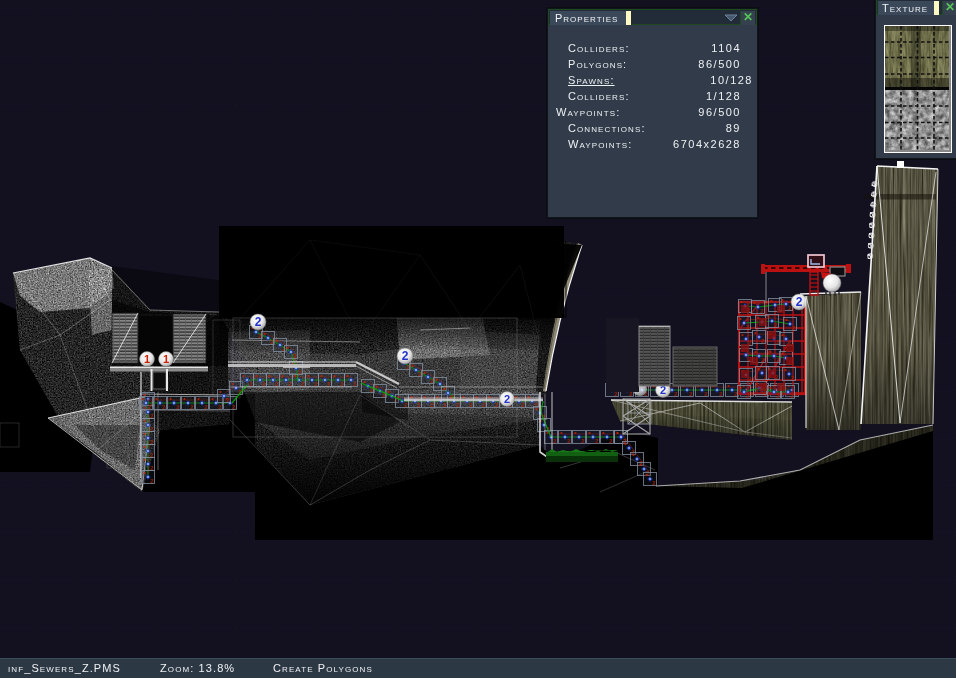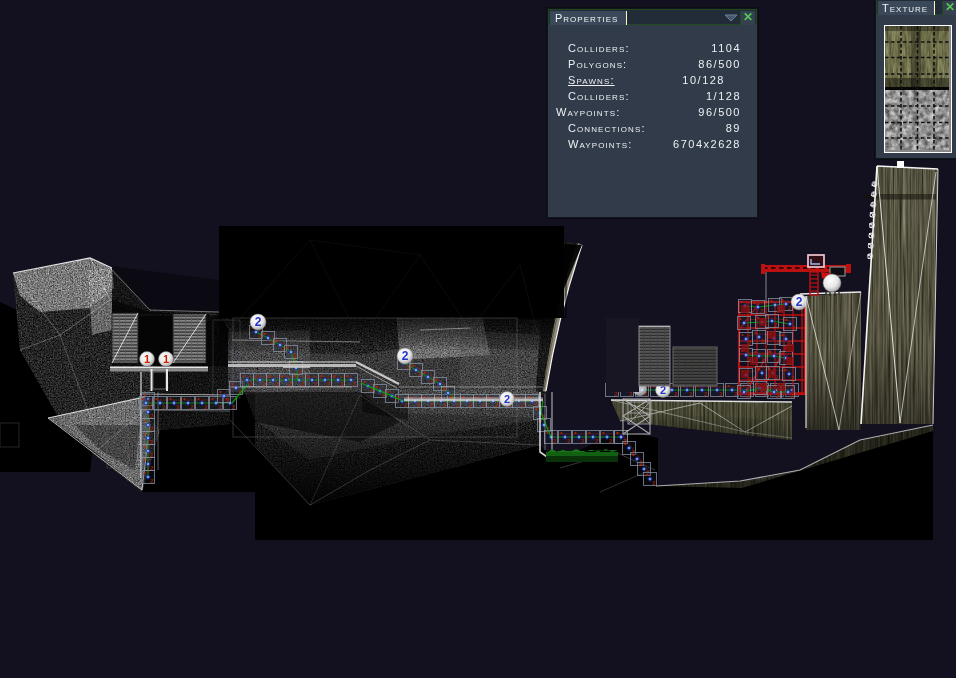--- a/index.html
+++ b/index.html
@@ -2,21 +2,21 @@
 <html><head>
 <meta charset="utf-8">
 <style>
   html,body{margin:0;padding:0;width:956px;height:678px;overflow:hidden;background:#131120;
     font-family:"Liberation Sans",sans-serif;}
   #stage{position:absolute;left:0;top:0;width:956px;height:678px;}
   .panel{position:absolute;background:#313b49;border:1px solid #10141b;box-shadow:0 0 0 1px #0b0d12;}
   .tbar{position:absolute;left:0;top:0;right:0;height:16px;background:#222b38;border:1px solid #1f4a1f;box-sizing:border-box;}
   .ttab{position:absolute;left:1px;top:1px;height:14px;background:#3b4859;color:#f2f4f6;
     font-variant:small-caps;font-size:11px;letter-spacing:1px;line-height:14px;padding:0 8px 0 5px;
-    border-right:1px solid #fef9c3;}
+    border-right:5px solid #fef9c3;}
   .xbtn{position:absolute;top:1px;width:14px;height:14px;background:#35414f;border-left:1px solid #1f4a1f;
     color:#55c555;font-weight:bold;font-size:12px;line-height:13px;text-align:center;}
   .drow{position:absolute;font-variant:small-caps;color:#eef1f4;font-size:11px;letter-spacing:1.1px;height:14px;line-height:14px;}
   .dval{position:absolute;color:#eef1f4;font-size:11px;letter-spacing:1.5px;height:14px;line-height:14px;text-align:right;}
   #statusbar{position:absolute;left:0;top:658px;width:956px;height:20px;background:#2d3845;border-top:1px solid #3d4a5a;}
   #statusbar span{position:absolute;top:3px;font-variant:small-caps;font-size:11px;letter-spacing:1.1px;color:#f0f2f4;}
 </style>
 </head>
 <body>
 <div id="stage">
@@ -470,21 +470,21 @@
       <svg style="position:absolute;right:18px;top:4px" width="14" height="8">
           <polygon points="1,1 13,1 7,7" fill="#46586e" stroke="#6c8099" stroke-width="1"></polygon>
         </svg>
       <div class="xbtn" style="right:1px;">✕</div>
     </div>
     <div class="drow" style="left:20px;top:32px;">Colliders:</div>
       <div class="dval" style="right:16px;top:32px;">1104</div>
     <div class="drow" style="left:20px;top:48px;">Polygons:</div>
       <div class="dval" style="right:16px;top:48px;">86/500</div>
     <div class="drow" style="left:20px;top:64px;text-decoration:underline;">Spawns:</div>
-      <div class="dval" style="right:32px;top:64px;text-align:center;">10/128</div>
+      <div class="dval" style="right:4px;top:64px;text-align:center;">10/128</div>
     <div class="drow" style="left:20px;top:80px;">Colliders:</div>
       <div class="dval" style="right:16px;top:80px;">1/128</div>
     <div class="drow" style="left:8px;top:96px;">Waypoints:</div>
       <div class="dval" style="right:16px;top:96px;">96/500</div>
     <div class="drow" style="left:20px;top:112px;">Connections:</div>
       <div class="dval" style="right:16px;top:112px;padding-left:36px;">89</div>
     <div class="drow" style="left:20px;top:128px;">Waypoints:</div>
       <div class="dval" style="right:16px;top:128px;">6704x2628</div>
   </div>
 
@@ -518,13 +518,18 @@
           <line x1="0" y1="16" x2="64" y2="16"></line>
             <line x1="0" y1="31.5" x2="64" y2="31.5"></line>
             <line x1="0" y1="48" x2="64" y2="48"></line>
           <line x1="0" y1="80" x2="64" y2="80"></line>
             <line x1="0" y1="96.5" x2="64" y2="96.5"></line>
             <line x1="0" y1="112" x2="64" y2="112"></line>
         </g>
       </svg>
     </div>
   </div>
+  <div id="statusbar">
+    <span style="left:8px;">inf_Sewers_Z.PMS</span>
+    <span style="left:160px;">Zoom: 13.8%</span>
+    <span style="left:273px;">Create Polygons</span>
+  </div>
 </div>
 
 </body></html>

